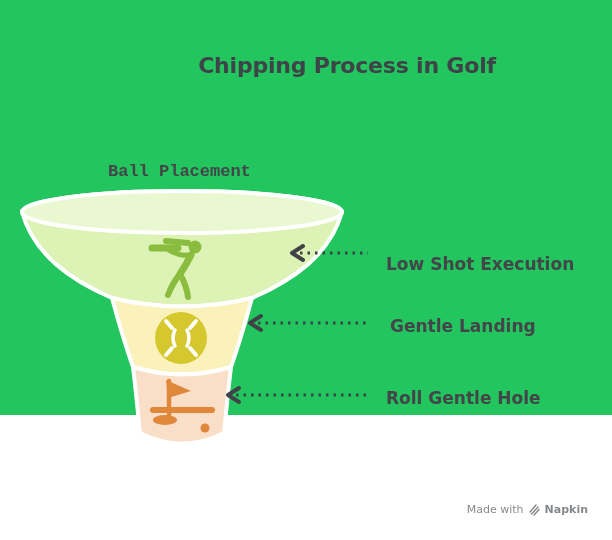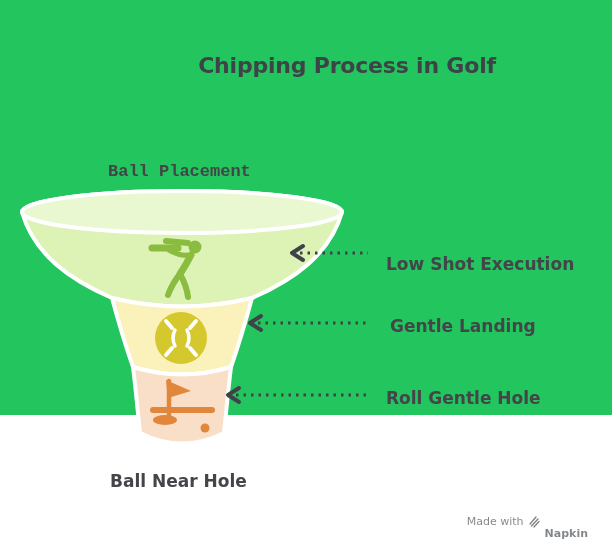--- a/index.html
+++ b/index.html
@@ -39,31 +39,30 @@
   }
   .watermark {
     position: absolute;
     right: 24px; top: 503px;
     display: flex; align-items: center; gap: 5px;
     font-size: 11px;
     color: rgba(28,35,40,0.55);
     line-height: 14px;
     justify-content: center;
   }
-  .watermark .brand { font-weight: 700; margin-top: 24px; }
+  .watermark .brand { font-weight: 700; }
 </style>
 </head>
 <body>
 
 <div class="canvas">
 
   <div class="title">Chipping Process in Golf</div>
 
   <div class="side-label top-label">Ball Placement</div>
-  <div class="side-label bottom-label">Ball Near Hole</div>
 
   <div class="side-label stage-label-1">Low Shot Execution</div>
   <div class="side-label stage-label-2">Gentle Landing</div>
   <div class="side-label stage-label-3">Roll Gentle Hole</div>
 
   <svg class="layer" width="612" height="540" viewBox="0 0 612 540">
 
     <path stroke-width="4" stroke-linejoin="round" d="M 22 212 A 160 21 0 0 1 342 212 C 330 255 293 280 252 298 Q 182 315 112 298 C 71 280 34 255 22 212 Z" fill="#ddf2b5" stroke="#ffffff"></path>
 
     <ellipse cx="182" cy="212" rx="160" ry="21" stroke-width="4" fill="#e9f8d0" stroke="#ffffff"></ellipse>

